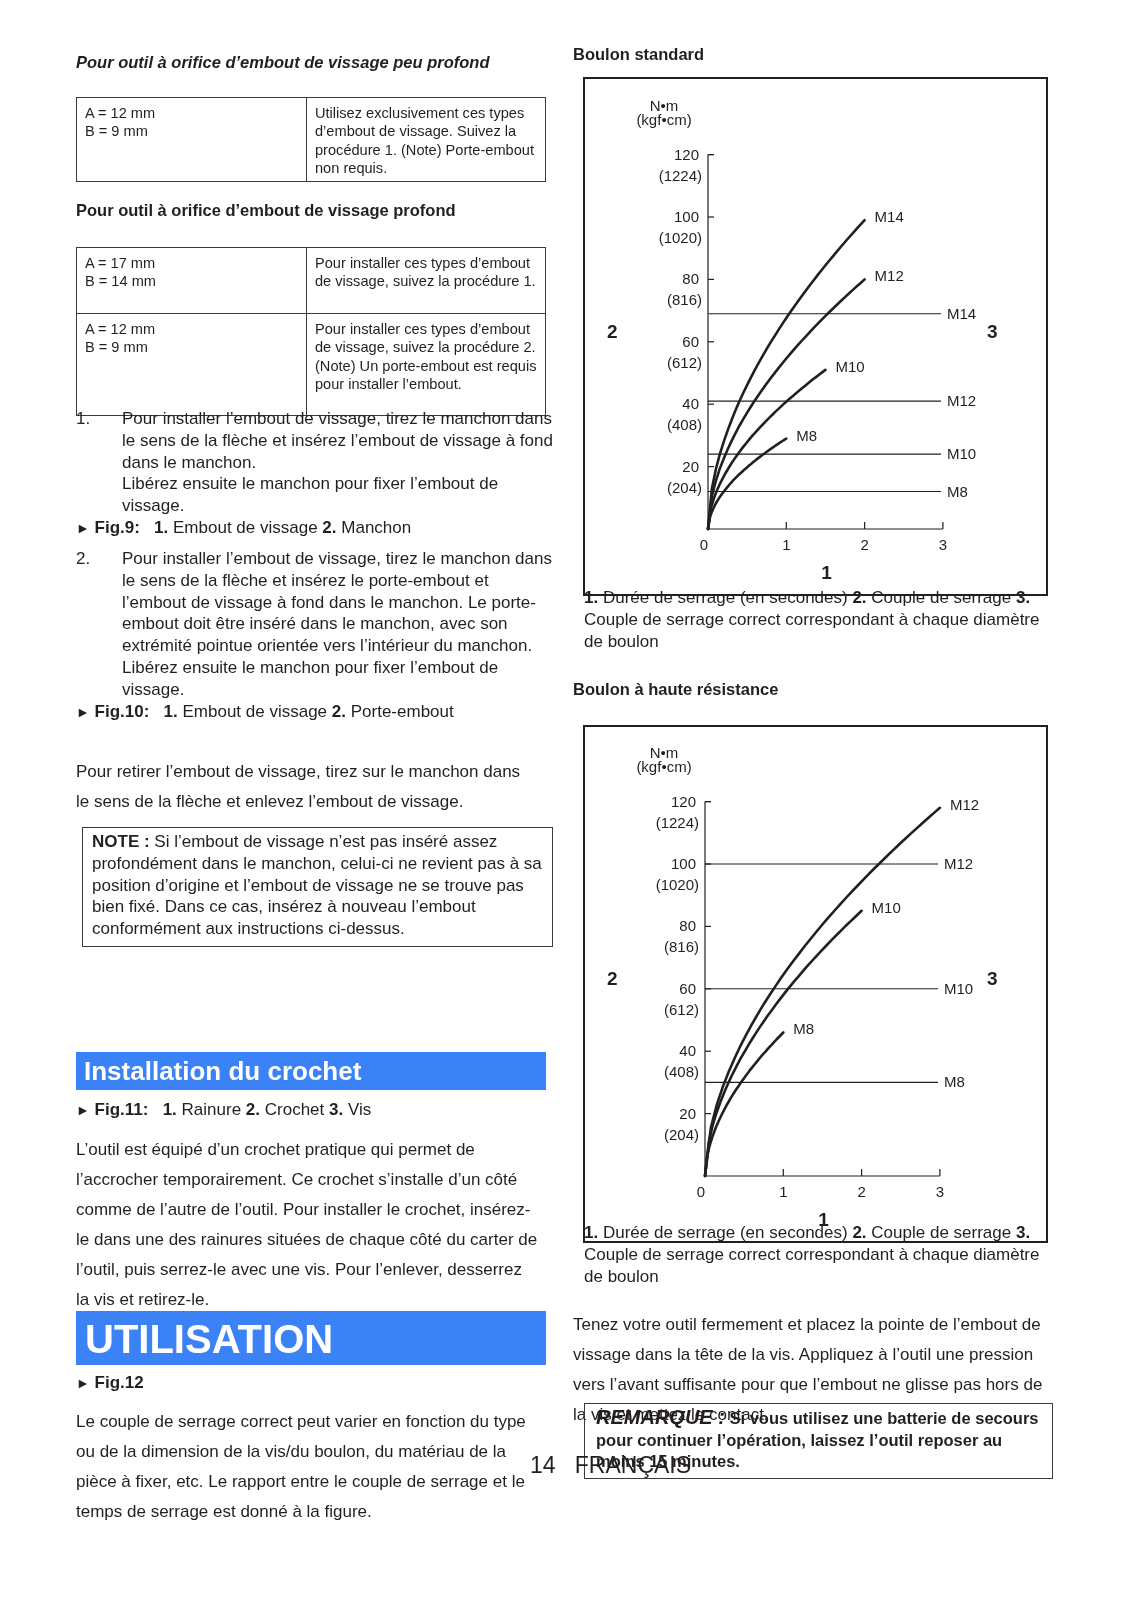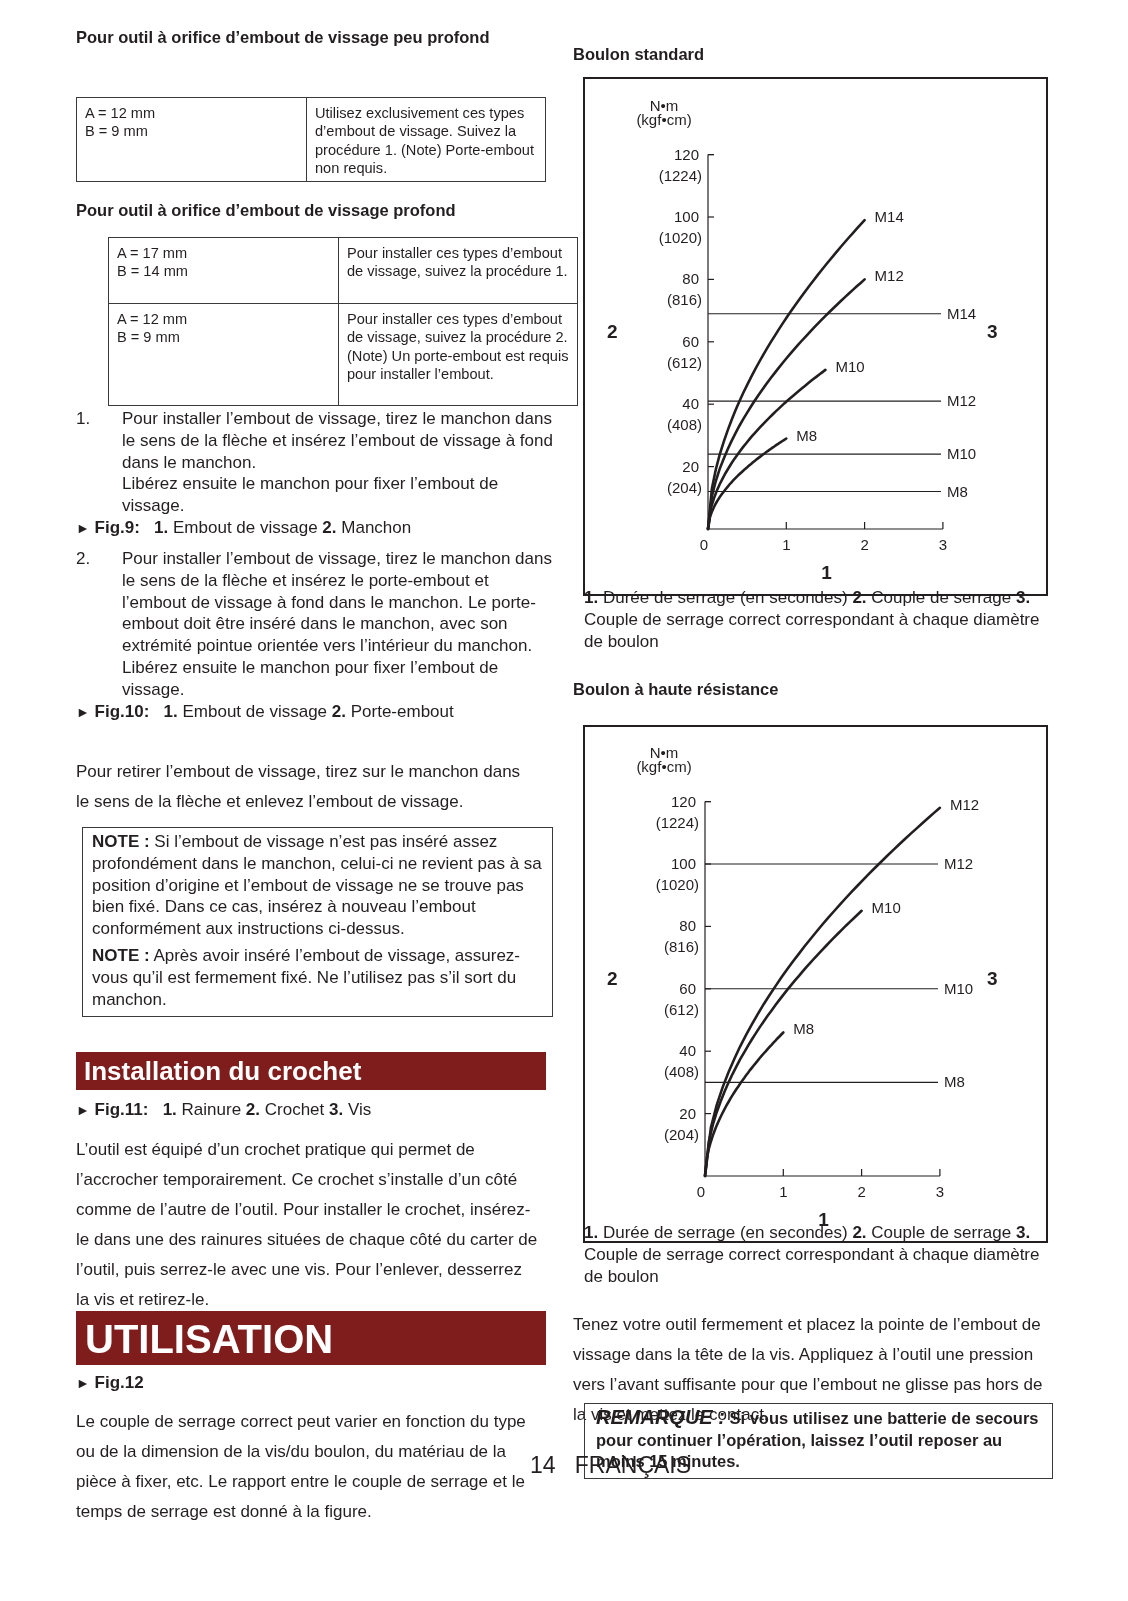--- a/index.html
+++ b/index.html
@@ -15,49 +15,49 @@
   table.spec td.c1 { width: 213px; }
   .multi { white-space: pre-line; }
   .step { position: absolute; left: 76px; width: 480px; font-size: 17px; line-height: 21.8px; }
   .step .num { position: absolute; left: 0; top: 0; }
   .step .txt { margin-left: 46px; white-space: pre-line; }
   .figref { position: absolute; left: 76px; font-size: 17px; line-height: 26px; }
   .figref b { font-weight: bold; }
   .note-box { position: absolute; left: 82px; width: 452px; border: 1.5px solid #3a3a3a; padding: 3px 8px 6px 9px; font-size: 17px; line-height: 21.8px; }
   .note-box p { margin: 0; }
   .note-box p + p { margin-top: 5px; }
-  .banner { position: absolute; left: 76px; width: 470px; background: #7f1d1d; color: #fff; font-weight: bold; }
+  .banner { position: absolute; left: 76px; width: 470px; background: #3b82f6; color: #fff; font-weight: bold; }
   .banner.small { font-size: 26px; height: 38px; line-height: 38px; padding-left: 8px; box-sizing: border-box; }
   .banner.big { font-size: 40px; height: 54px; line-height: 56px; padding-left: 9px; box-sizing: border-box; }
   .chart-box { position: absolute; left: 583px; width: 465px; border: 2px solid #231f20; box-sizing: border-box; }
   .caption { position: absolute; left: 584px; width: 470px; font-size: 17px; line-height: 21.8px; }
   .remarque { position: absolute; left: 584px; width: 446px; border: 1.5px solid #3a3a3a; padding: 3px 10px 5px 11px; font-size: 16.5px; line-height: 21.5px; font-weight: bold; }
   .remarque .lead { font-style: italic; font-size: 20px; }
   .footer { position: absolute; top: 1452px; left: 530px; font-size: 23px; }
   svg text { font-family: "Liberation Sans", sans-serif; fill: #231f20; }
   .arrow { font-size: 14px; }
 </style>
 </head>
 <body>
 
-<div class="abs sub-h" style="left:76px; top:27px; width:440px;">Pour outil à orifice d’embout de vissage peu profond</div>
+<div class="abs sub-h" style="left:76px; top:52px; width:440px;font-style:italic;">Pour outil à orifice d’embout de vissage peu profond</div>
 
 <table class="spec" style="top:97px;">
   <tbody>
       <tr>
     <td class="c1 multi" style="height:74px;">A = 12 mm
 B = 9 mm</td>
     <td>Utilisez exclusivement ces types d’embout de vissage. Suivez la procédure 1. (Note) Porte-embout non requis.</td>
   </tr>
 </tbody>
   </table>
 
 <div class="abs sub-h" style="left:76px; top:200px; width:470px;">Pour outil à orifice d’embout de vissage profond</div>
 
-<table class="spec" style="top:237px;margin-left:32px;">
+<table class="spec" style="top:247px;">
   <tbody>
       <tr>
     <td class="c1 multi" style="height:56px;">A = 17 mm
 B = 14 mm</td>
     <td>Pour installer ces types d’embout de vissage, suivez la procédure 1.</td>
   </tr>
   <tr>
     <td class="c1 multi" style="height:92px;">A = 12 mm
 B = 9 mm</td>
     <td>Pour installer ces types d’embout de vissage, suivez la procédure 2. (Note) Un porte-embout est requis pour installer l’embout.</td>
@@ -91,21 +91,20 @@
   <b>1.</b>
   <span>Embout de vissage</span>
   <b>2.</b>
   <span>Porte-embout</span>
 </div>
 
 <div class="abs body-t" style="left:76px; top:757px; width:460px;">Pour retirer l’embout de vissage, tirez sur le manchon dans le sens de la flèche et enlevez l’embout de vissage.</div>
 
 <div class="note-box" style="top:827px;">
   <p><b>NOTE :</b> <span>Si l’embout de vissage n’est pas inséré assez profondément dans le manchon, celui-ci ne revient pas à sa position d’origine et l’embout de vissage ne se trouve pas bien fixé. Dans ce cas, insérez à nouveau l’embout conformément aux instructions ci-dessus.</span></p>
-  <p><b>NOTE :</b> <span>Après avoir inséré l’embout de vissage, assurez-vous qu’il est fermement fixé. Ne l’utilisez pas s’il sort du manchon.</span></p>
 </div>
 
 <div class="banner small" style="top:1052px;">Installation du crochet</div>
 
 <div class="figref" style="top:1097px;">
   <span class="arrow">►</span>
   <b>Fig.11:</b>&nbsp;&nbsp;
   <b>1.</b>
   <span>Rainure</span>
   <b>2.</b>

